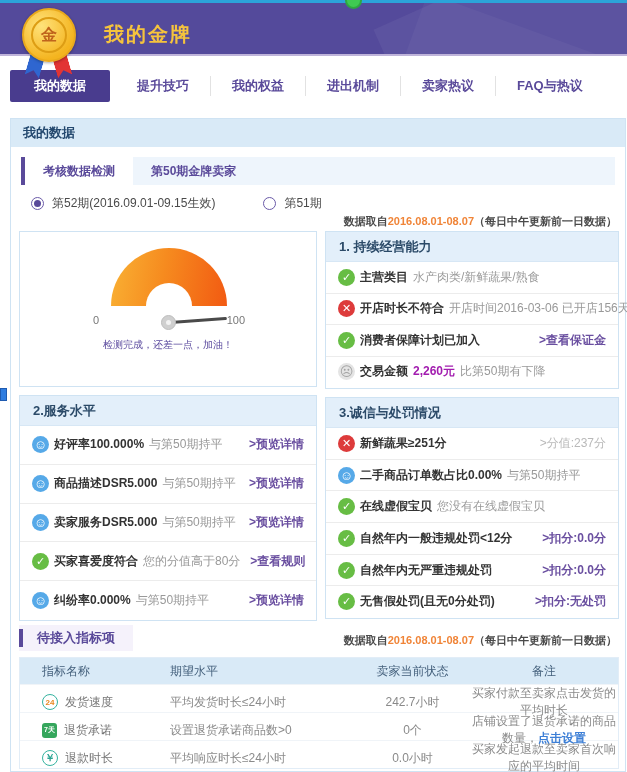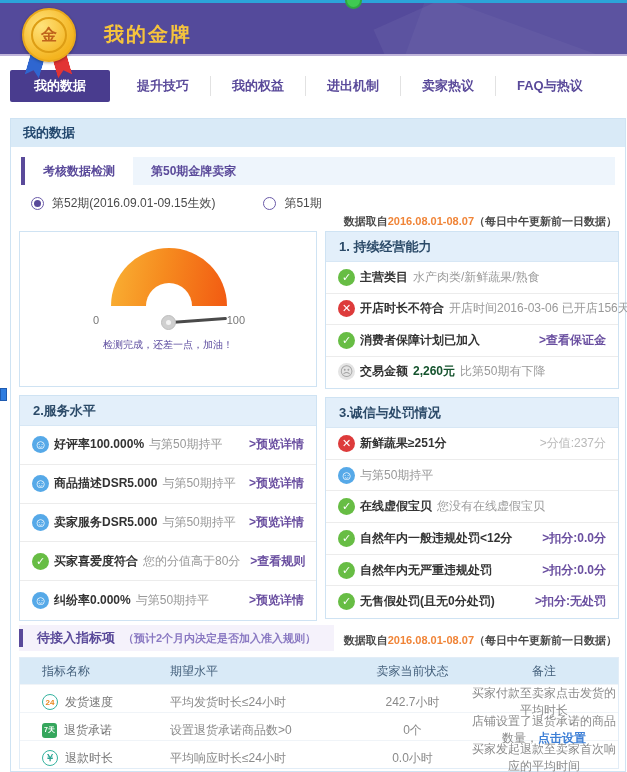--- a/index.html
+++ b/index.html
@@ -64,21 +64,21 @@
   .panel-title { height:30px; line-height:30px; background:#e3effa; border-bottom:1px solid #d7e7f5; padding-left:13px;
                  font-size:13px; font-weight:bold; color:#2b4a68; }
   .panel-body { display:flex; flex-direction:column; height:calc(100% - 31px); }
   .prow { flex:1; display:flex; align-items:center; padding:0 12px; gap:5px; font-size:12px; color:#999; }
   .prow + .prow { border-top:1px solid #ececec; }
   .prow .strong { color:#333; font-weight:bold; white-space:nowrap; }
   .prow .norm { white-space:nowrap; }
   .prow .spacer { flex:1; }
   .plink { color:#6a4fa0; font-weight:bold; font-size:12px; text-decoration:none; white-space:nowrap; cursor:pointer; }
   .gray-note { color:#b9b9b9; font-size:12px; white-space:nowrap; }
-  .green-val { color:#14532d; font-weight:bold; }
+  .green-val { color:#a21caf; font-weight:bold; }
 
   .ic { width:17px; height:17px; border-radius:50%; display:inline-flex; align-items:center; justify-content:center;
         color:#fff; font-size:11px; flex:none; line-height:1; }
   .ic.check { background:#67bd44; }
   .ic.cross { background:#dd3b3b; }
   .ic.smile { background:#56a9e8; font-size:13px; }
   .ic.meh   { background:#e4e4e4; color:#a3a3a3; font-size:13px; }
 
   
   .gauge-wrap { position:relative; width:210px; height:78px; margin:16px auto 0; }
@@ -254,20 +254,21 @@
       <div class="panel-title">3.诚信与处罚情况</div>
       <div class="panel-body">
         <div class="prow">
           <span class="ic cross">✕</span>
           <span class="strong">新鲜蔬果≥251分</span>
           <span class="spacer"></span>
           <span class="gray-note">&gt;分值:237分</span>
         </div>
         <div class="prow">
           <span class="ic smile">☺</span>
+          <span class="strong">二手商品订单数占比0.00%</span>
           <span class="norm">与第50期持平</span>
         </div>
         <div class="prow">
           <span class="ic check">✓</span>
           <span class="strong">在线虚假宝贝</span>
           <span class="norm">您没有在线虚假宝贝</span>
         </div>
         <div class="prow">
           <span class="ic check">✓</span>
           <span class="strong">自然年内一般违规处罚&lt;12分</span>
@@ -285,21 +286,20 @@
           <span class="strong">无售假处罚(且无0分处罚)</span>
           <span class="spacer"></span>
           <a class="plink">&gt;扣分:无处罚</a>
         </div>
       </div>
     </div>
 
     <div class="pending-hd">
       <div class="pbar"></div>
       <span class="ptitle">待接入指标项</span>
-      <span class="pnote">（预计2个月内决定是否加入准入规则）</span>
     </div>
     <div class="date-note dn2">
       <span>数据取自</span><span class="orange">2016.08.01-08.07</span><span>（每日中午更新前一日数据）</span>
     </div>
 
     <div class="dtable">
       <div class="dthead">
         <div class="c1">指标名称</div>
         <div class="c2">期望水平</div>
         <div class="c3">卖家当前状态</div>

